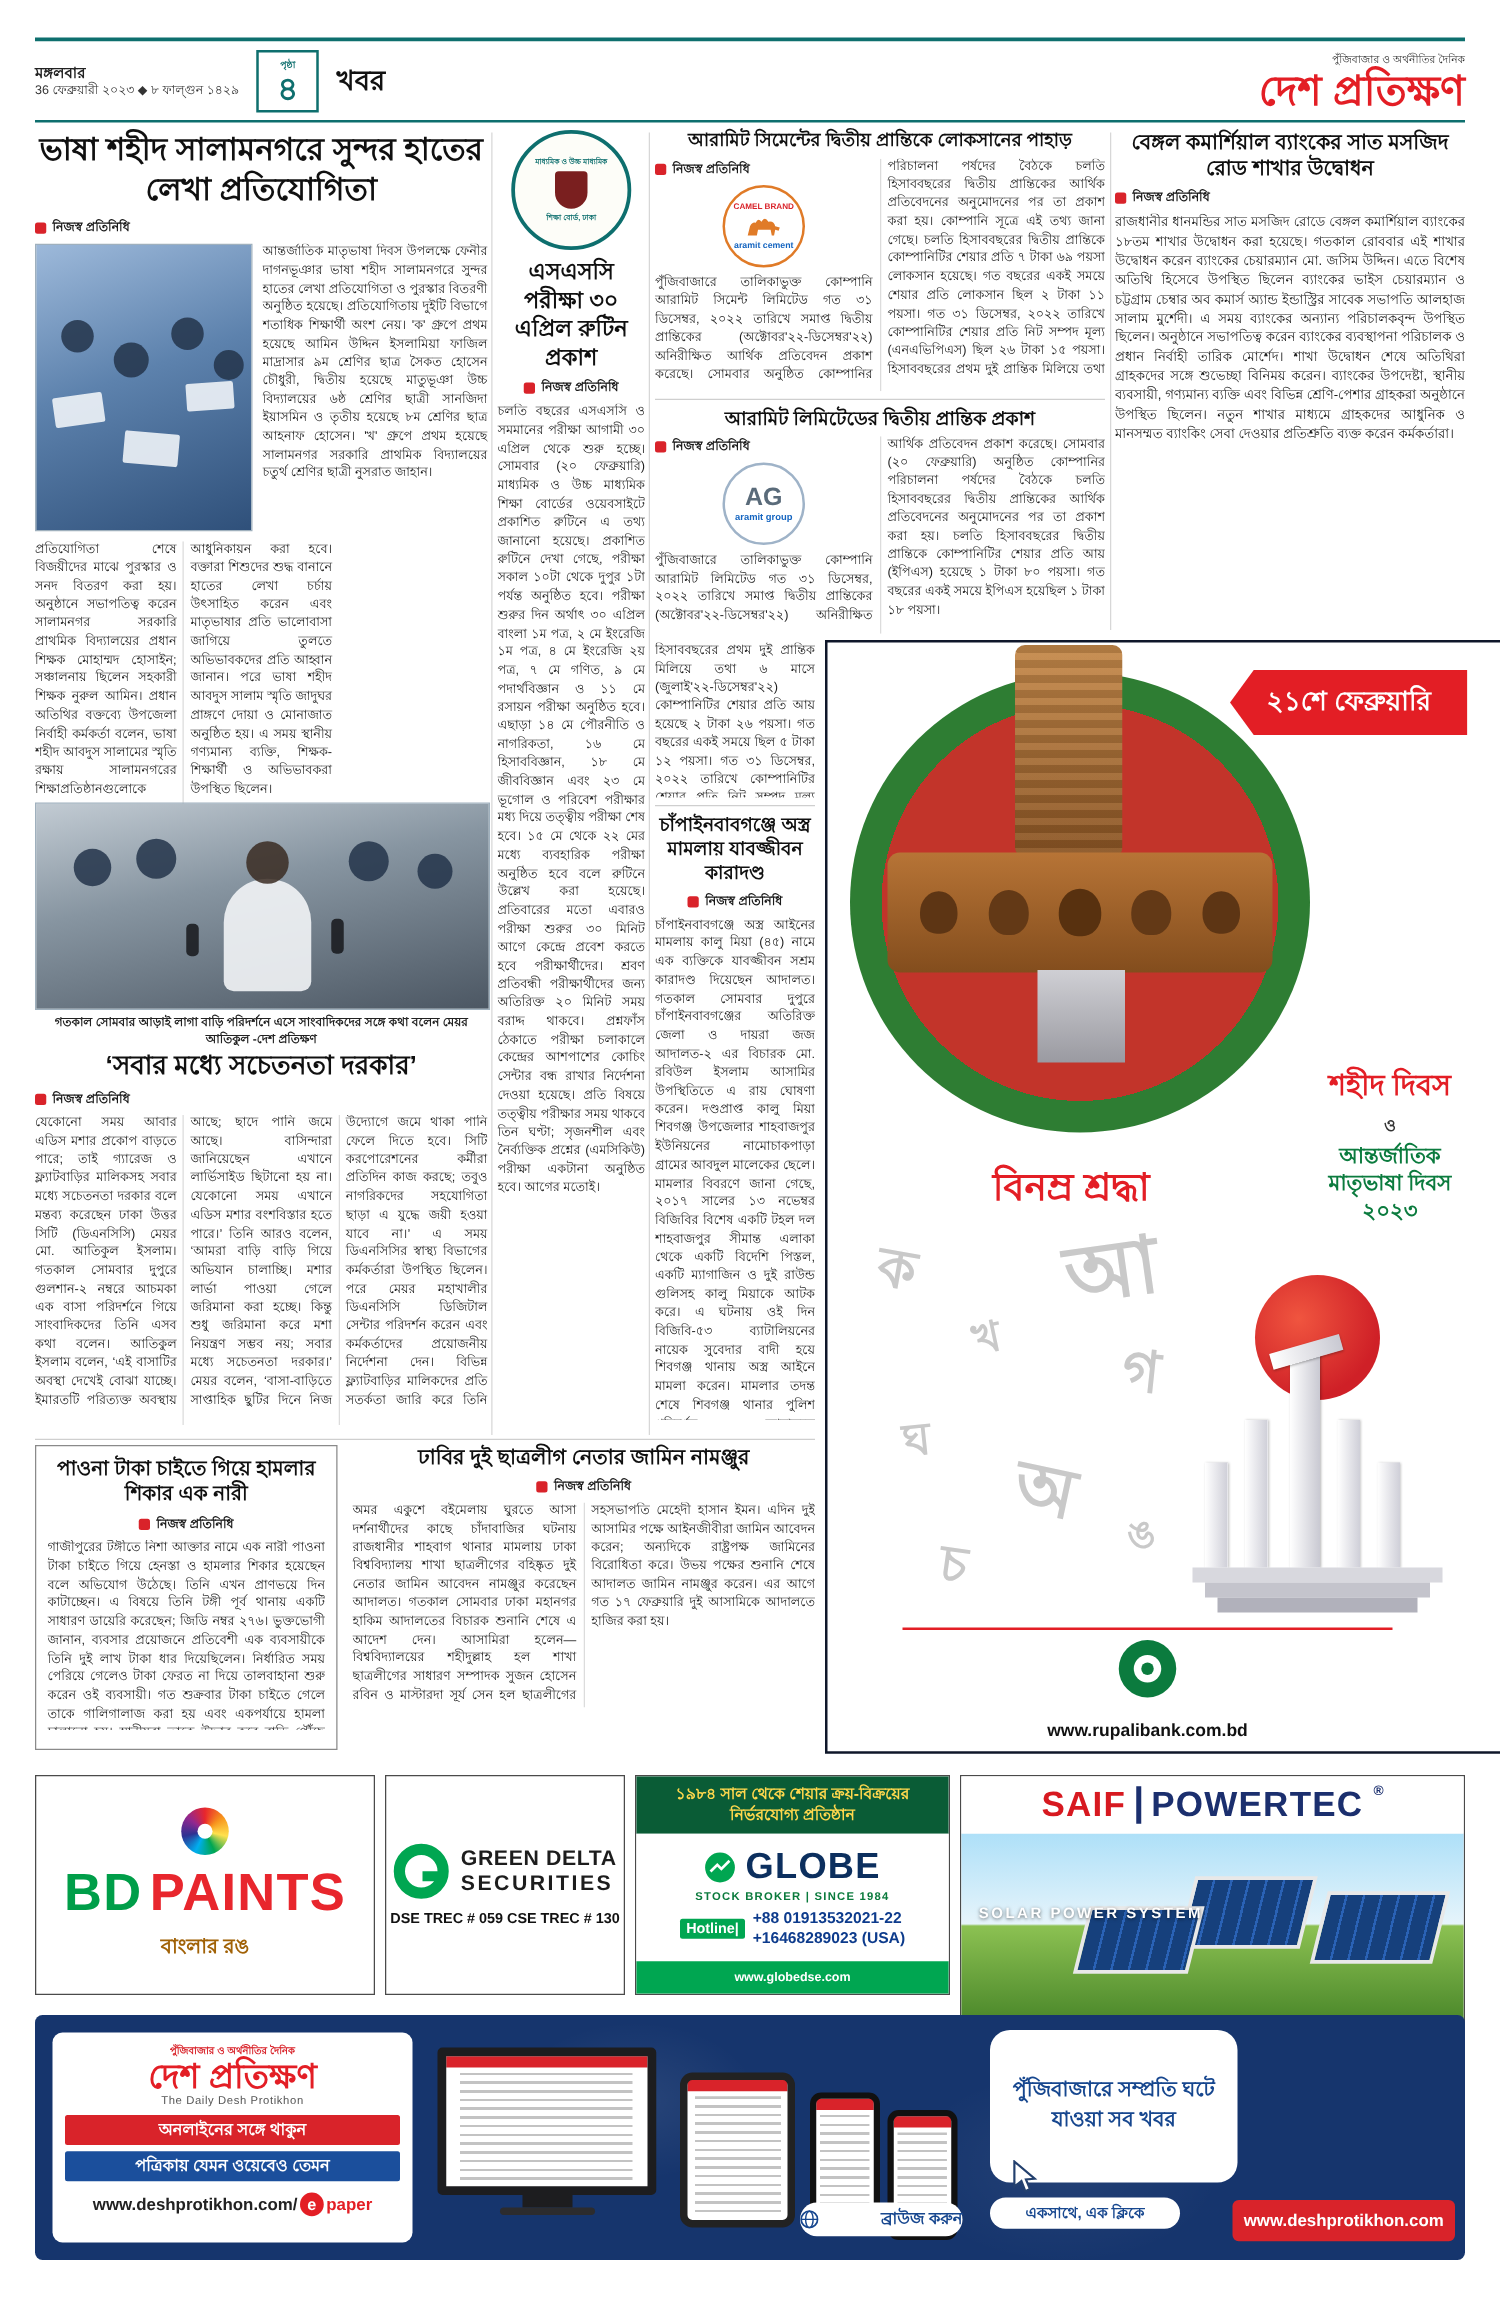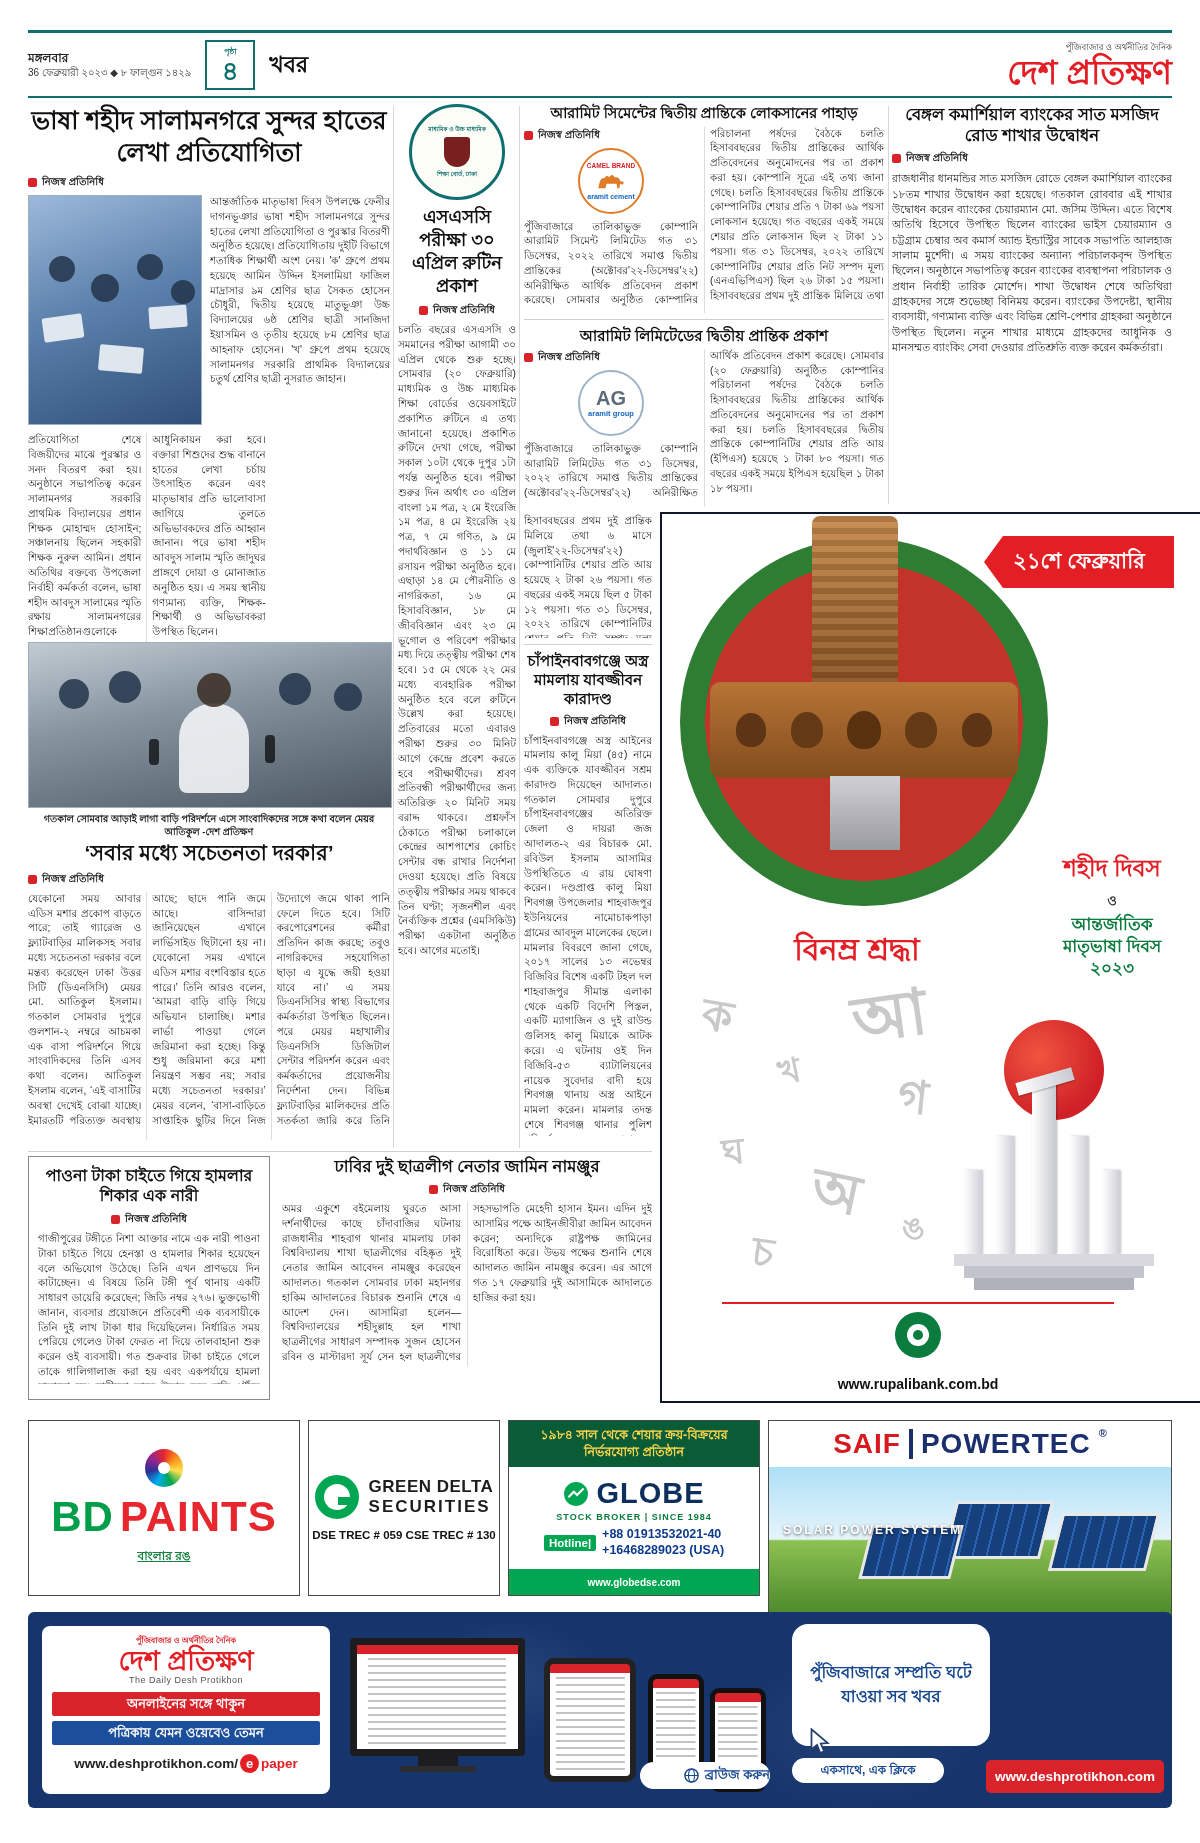--- a/index.html
+++ b/index.html
@@ -242,21 +242,21 @@
 </div>
 
 <div class="adbox" style="left:28px;top:1420px;width:272px;height:176px;display:flex;flex-direction:column;align-items:center;justify-content:center;gap:6px;">
   <div style="width:38px;height:38px;border-radius:50%;background:conic-gradient(#e8262d,#f7941d,#ffe14d,#00a651,#00aeef,#2e3192,#92278f,#e8262d);display:flex;align-items:center;justify-content:center;">
     <div style="width:12px;height:12px;border-radius:50%;background:#fff;"></div>
   </div>
   <div style="display:flex;align-items:baseline;gap:6px;">
     <span style="font-size:42px;font-weight:900;color:#009e49;letter-spacing:1px;">BD</span>
     <span style="font-size:42px;font-weight:900;color:#e8262d;letter-spacing:1px;">PAINTS</span>
   </div>
-  <div style="font-size:12px;font-weight:800;color:#15803d;text-decoration:underline;">বাংলার রঙ</div>
+  <div style="font-size:16px;font-weight:800;color:#a16207;">বাংলার রঙ</div>
 </div>
 
 <div class="adbox" style="left:308px;top:1420px;width:192px;height:176px;display:flex;flex-direction:column;align-items:center;justify-content:center;gap:10px;">
   <div style="display:flex;align-items:center;gap:10px;">
     <div style="width:44px;height:44px;border-radius:50%;border:9px solid #00a651;box-sizing:border-box;position:relative;">
       <div style="position:absolute;right:-4px;top:13px;width:16px;height:8px;background:#00a651;"></div>
     </div>
     <div>
       <div style="font-size:17px;font-weight:900;color:#1d1d1d;letter-spacing:.5px;">GREEN DELTA</div>
       <div style="font-size:17px;font-weight:900;color:#1d1d1d;letter-spacing:2px;">SECURITIES</div>
@@ -272,21 +272,21 @@
       <svg width="26" height="26" viewBox="0 0 24 24">
           <circle cx="12" cy="12" r="11" fill="#00a651"></circle>
           <polyline points="5,15 10,10 13,13 19,7" stroke="#fff" stroke-width="2" fill="none"></polyline>
         </svg>
       <span style="font-size:29px;font-weight:900;color:#0c2f5e;letter-spacing:1px;">GLOBE</span>
     </div>
     <div style="font-size:9px;font-weight:800;color:#0a7a3c;letter-spacing:1px;">STOCK BROKER  |  SINCE 1984</div>
     <div style="display:flex;align-items:center;gap:6px;margin-top:3px;">
       <span style="background:#00a651;color:#fff;font-weight:800;font-size:11.5px;padding:2px 5px;border-radius:2px;">Hotline|</span>
       <span>
-        <div style="font-size:12.5px;font-weight:900;color:#0d3b8c;line-height:1.25;">+88 01913532021-40</div>
+        <div style="font-size:12.5px;font-weight:900;color:#0d3b8c;line-height:1.25;">+88 01913532021-22</div>
         <div style="font-size:12.5px;font-weight:900;color:#0d3b8c;line-height:1.25;">+16468289023 (USA)</div>
       </span>
     </div>
   </div>
   <div style="height:26px;background:#00a651;color:#fff;font-weight:800;font-size:10px;display:flex;align-items:center;justify-content:center;">www.globedse.com</div>
 </div>
 
 <div class="adbox" style="left:768px;top:1420px;width:404px;height:212px;display:flex;flex-direction:column;">
   <div style="height:46px;display:flex;align-items:center;justify-content:center;gap:8px;background:#fff;">
     <span style="font-size:28px;font-weight:900;color:#d71920;letter-spacing:1px;">SAIF</span>
@@ -325,21 +325,21 @@
   <div class="abs mini" style="left:682px;top:76px;width:56px;height:104px;border:5px solid #111;border-radius:9px;box-sizing:border-box;"></div>
 
   <div class="abs" style="left:764px;top:12px;width:198px;height:122px;background:#fff;border-radius:16px;display:flex;align-items:center;justify-content:center;padding:10px 12px;box-sizing:border-box;text-align:center;">
     <span style="color:#17478f;font-weight:800;font-size:16.5px;line-height:1.45;">পুঁজিবাজারে সম্প্রতি ঘটে যাওয়া সব খবর</span>
   </div>
   <svg class="abs" style="left:778px;top:116px;" width="26" height="30" viewBox="0 0 20 24">
       <path d="M4 1 L4 17 L8.5 13.5 L11 20 L14 18.6 L11.4 12.5 L17 12 Z" fill="#fff" stroke="#23406e" stroke-width="1.4"></path>
     </svg>
   <div class="abs" style="left:764px;top:146px;width:152px;height:25px;background:#fff;border-radius:13px;color:#17478f;font-weight:800;font-size:12px;line-height:25px;text-align:center;">একসাথে, এক ক্লিকে</div>
   <div class="abs" style="left:958px;top:148px;width:178px;height:33px;background:#d9232a;border-radius:5px;color:#fff;font-weight:800;font-size:13.5px;line-height:33px;text-align:center;">www.deshprotikhon.com</div>
-  <div class="abs" style="left:612px;top:150px;width:130px;height:27px;background:#fff;border-radius:14px;display:flex;align-items:center;justify-content:flex-end;gap:6px;">
+  <div class="abs" style="left:612px;top:150px;width:130px;height:27px;background:#fff;border-radius:14px;display:flex;align-items:center;justify-content:space-between;gap:6px;">
     <svg width="15" height="15" viewBox="0 0 16 16">
         <circle cx="8" cy="8" r="7" fill="none" stroke="#17478f" stroke-width="1.5"></circle>
         <ellipse cx="8" cy="8" rx="3.2" ry="7" fill="none" stroke="#17478f" stroke-width="1.2"></ellipse>
         <line x1="1" y1="8" x2="15" y2="8" stroke="#17478f" stroke-width="1.2"></line>
       </svg>
     <span style="color:#17478f;font-weight:800;font-size:13px;">ব্রাউজ করুন</span>
   </div>
 </div>
 
 </body></html>

